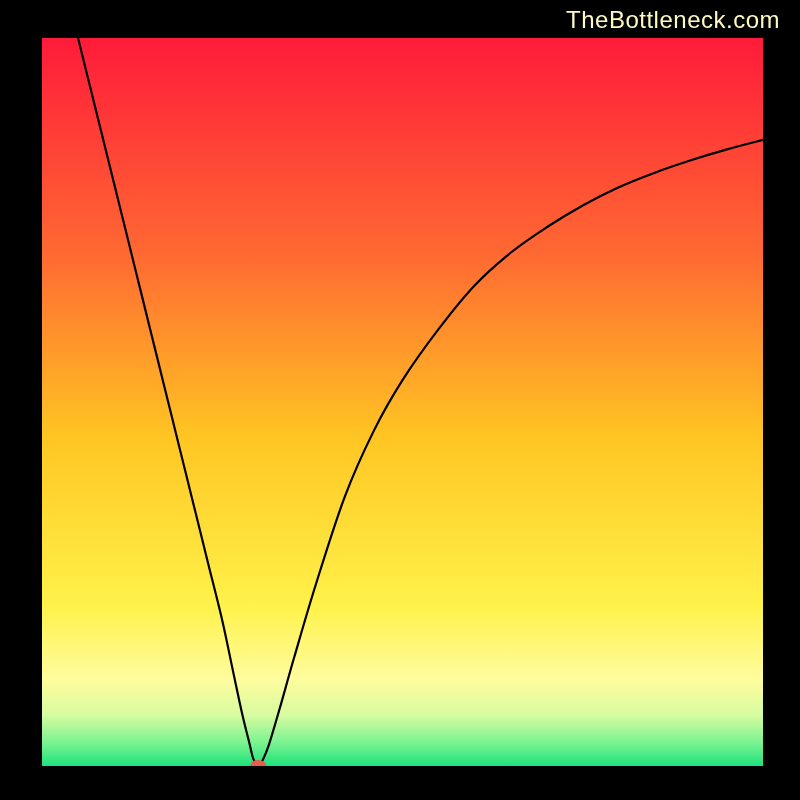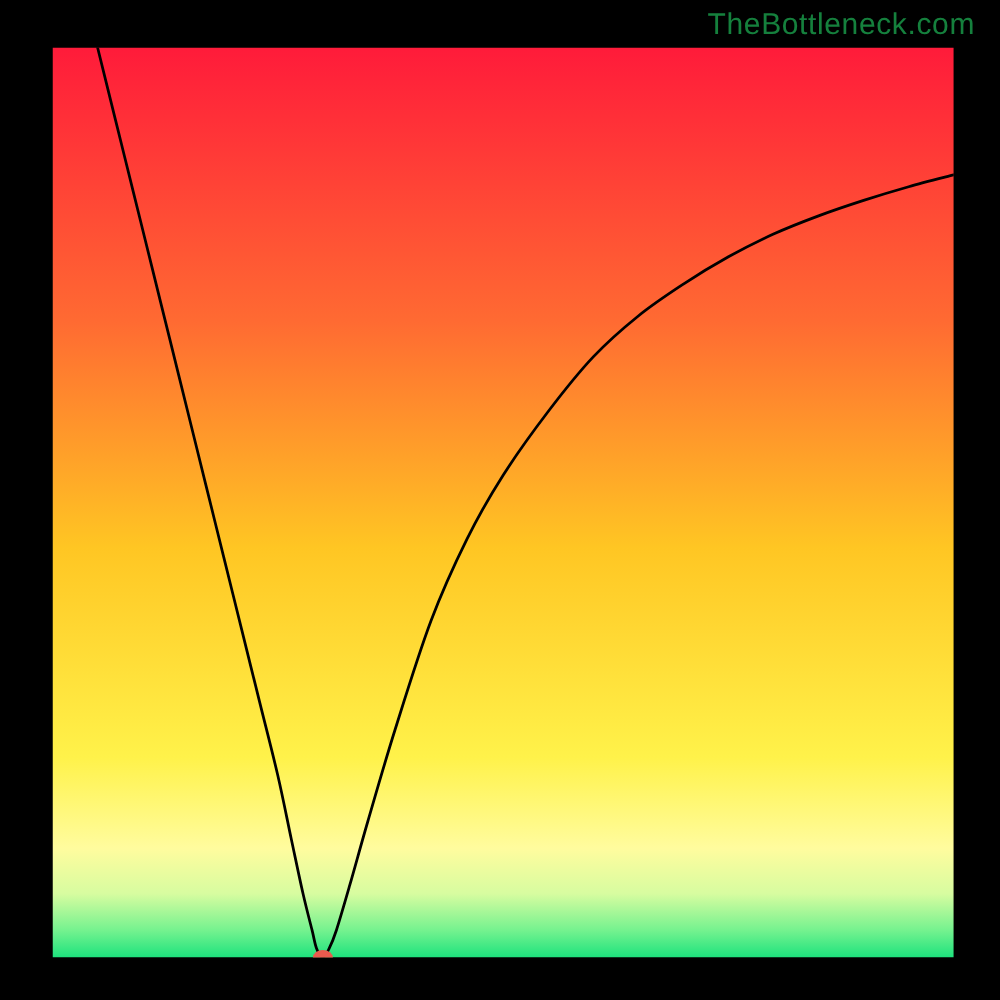--- a/index.html
+++ b/index.html
@@ -22,21 +22,21 @@
     position: absolute;
     left: 42px;
     top: 38px;
     width: 721px;
     height: 728px;
   }
   .watermark {
     position: absolute;
     top: 6px;
     right: 20px;
-    color: #15803d;
+    color: #fef9c3;
     font-family: Arial, Helvetica, sans-serif;
     font-size: 24px;
     letter-spacing: 0.5px;
   }
   svg {
     display: block;
   }
 </style>
 </head>
 <body>

